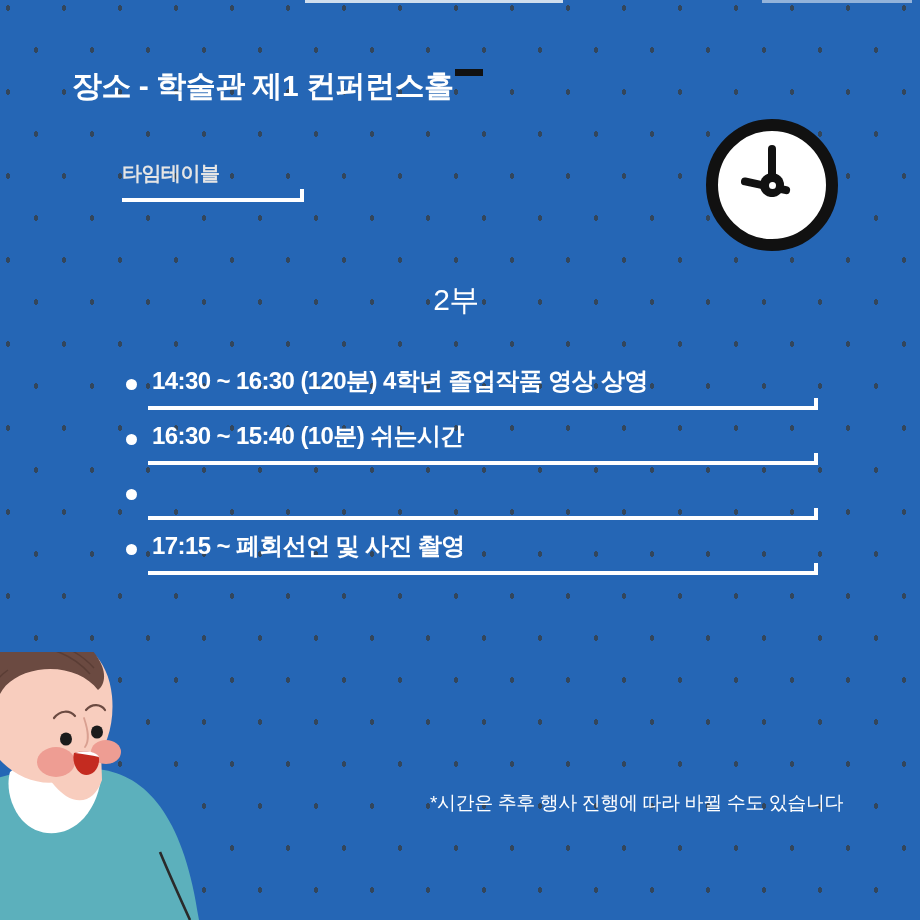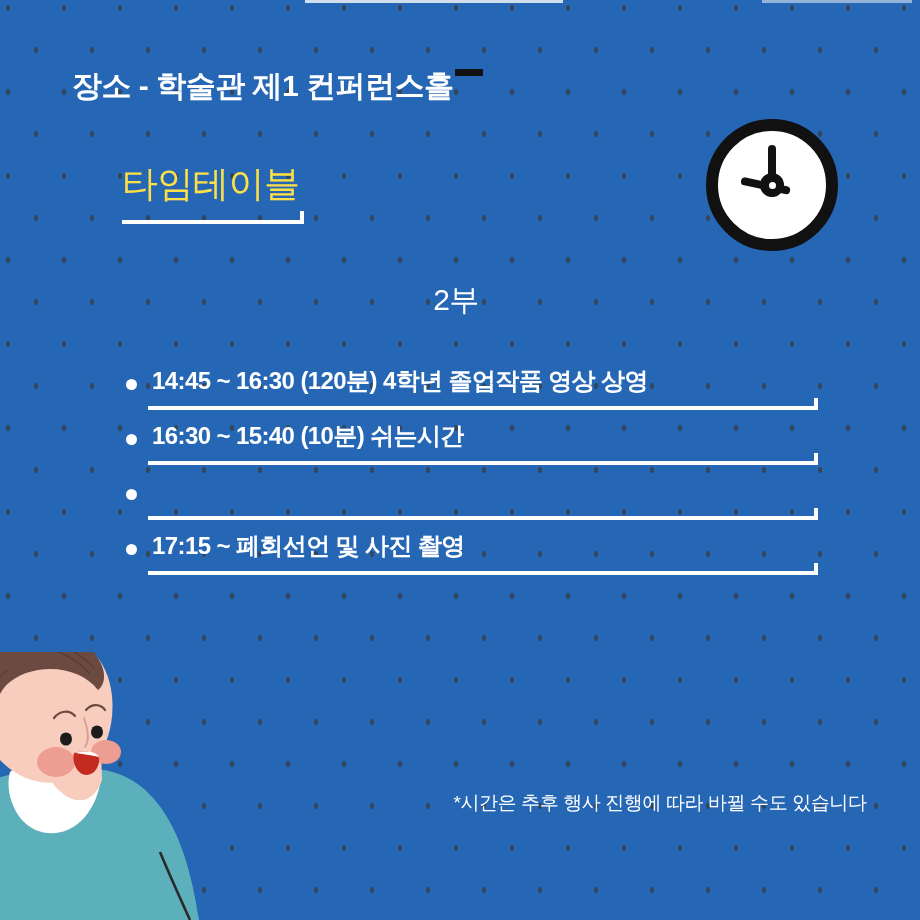--- a/index.html
+++ b/index.html
@@ -35,21 +35,21 @@
     position:absolute;left:72px;top:66px;
     color:#ffffff;font-size:30px;font-weight:bold;letter-spacing:-0.5px;
     white-space:nowrap;
   }
   .redaction{
     position:absolute;left:455px;top:69px;width:28px;height:7px;background:#111111;
   }
 
   .tt-wrap{position:absolute;left:122px;top:160px;}
   .tt{
-    color:#fde047;font-size:36px;font-weight:normal;letter-spacing:-0.5px;
+    color:#e5e5e5;font-size:20px;font-weight:bold;letter-spacing:-0.5px;
     white-space:nowrap;
   }
   .tt-rule{
     position:relative;margin-top:11px;width:182px;height:4px;background:#ffffff;
   }
   .tt-rule:after{
     content:"";position:absolute;right:0;bottom:0;width:4px;height:13px;background:#ffffff;
   }
 
   .clock{
@@ -93,21 +93,21 @@
   }
   .row-rule{
     position:absolute;left:26px;top:42px;width:670px;height:4px;background:#ffffff;
   }
   .row-rule:after{
     content:"";position:absolute;right:0;bottom:0;width:4px;height:12px;background:#ffffff;
   }
 
   .footnote{
     position:absolute;left:430px;top:790px;width:460px;
-    color:#ffffff;font-size:19px;letter-spacing:-0.4px;white-space:nowrap;text-align:center;
+    color:#ffffff;font-size:19px;letter-spacing:-0.4px;white-space:nowrap;
   }
 
   
   #char{position:absolute;left:0;bottom:0;width:232px;height:268px;}
 </style>
 </head>
 <body>
 
 <div id="poster">
 
@@ -128,21 +128,21 @@
     <div class="hand-min"></div>
     <div class="hand-hub"></div>
     <div class="pivot"></div>
   </div>
 
   <div class="part-title">2부</div>
 
   <div id="list">
     <div class="row">
       <span class="bullet"></span>
-      <span class="row-text">14:45 ~ 16:30 (120분) 4학년 졸업작품 영상 상영</span>
+      <span class="row-text">14:30 ~ 16:30 (120분) 4학년 졸업작품 영상 상영</span>
       <span class="row-rule"></span>
     </div>
     <div class="row">
       <span class="bullet"></span>
       <span class="row-text">16:30 ~ 15:40 (10분) 쉬는시간</span>
       <span class="row-rule"></span>
     </div>
     <div class="row">
       <span class="bullet"></span>
       <span class="row-rule"></span>

